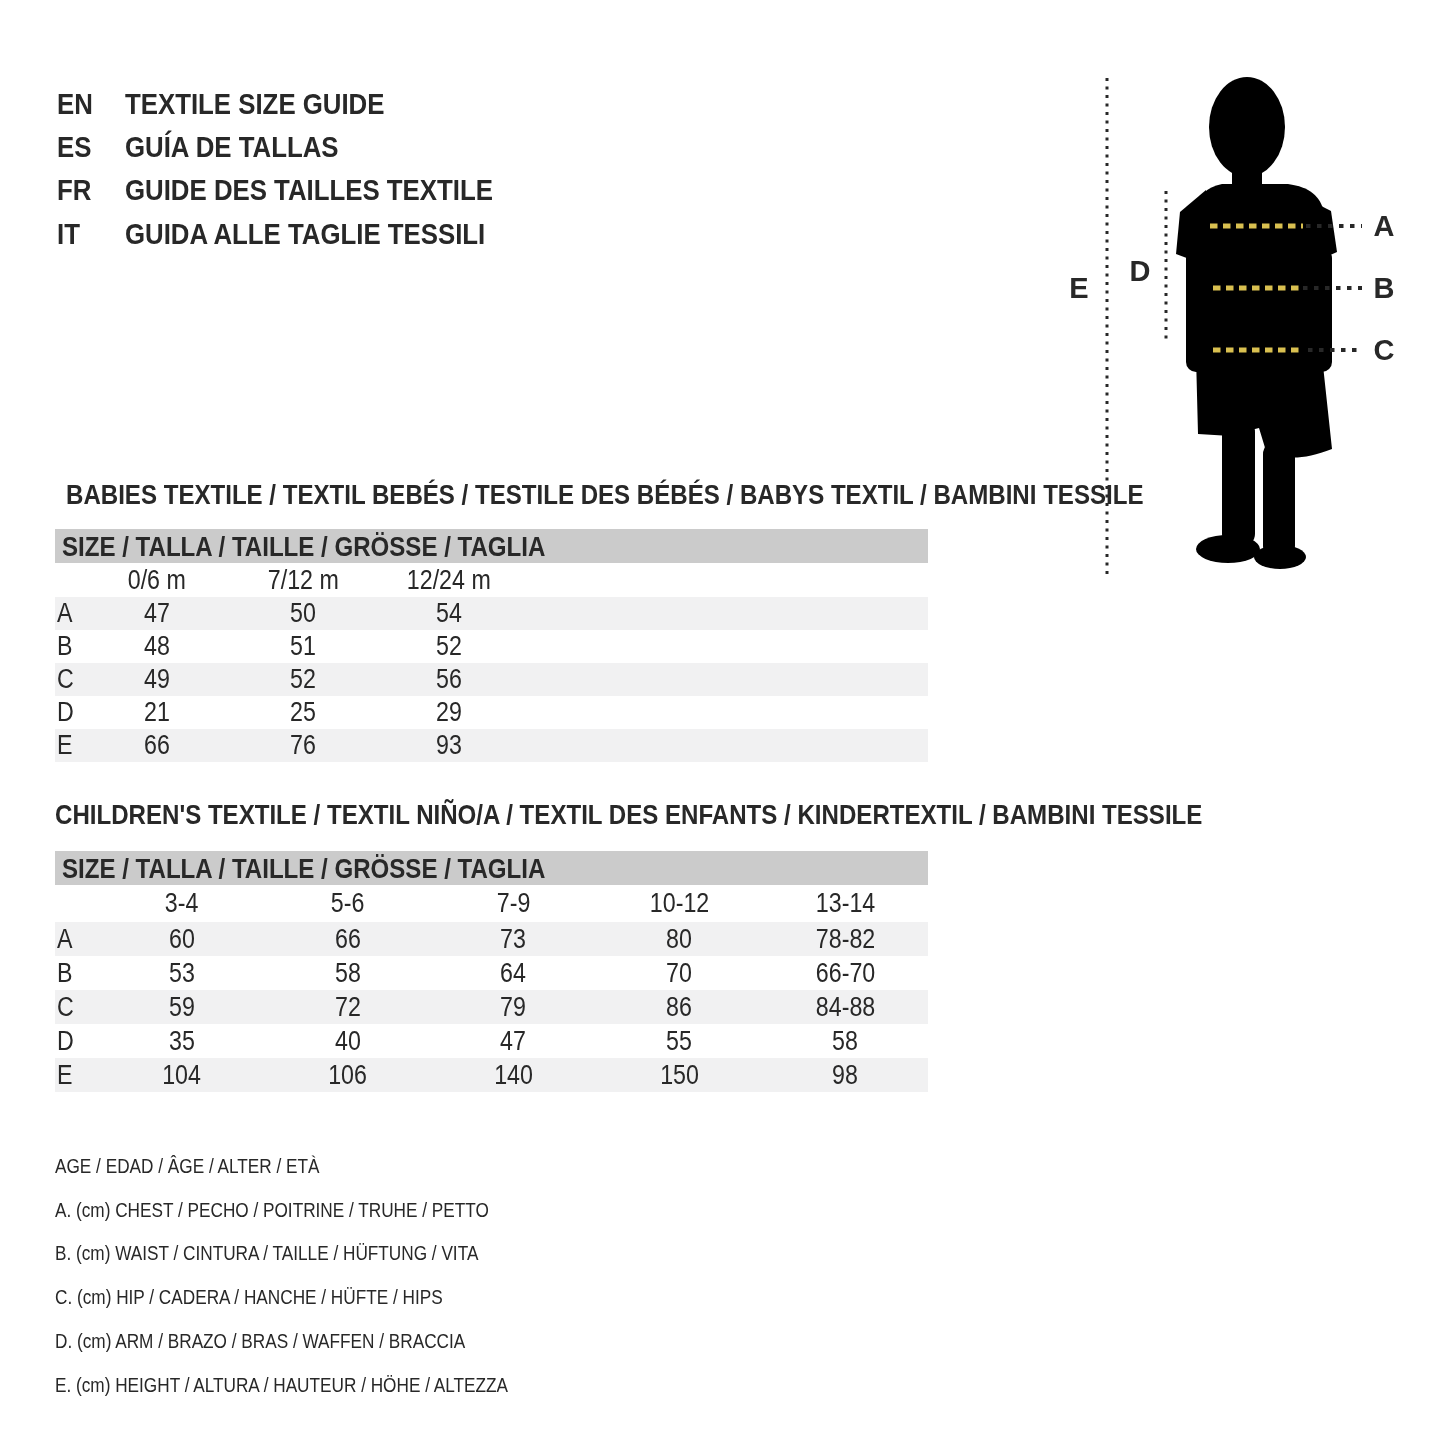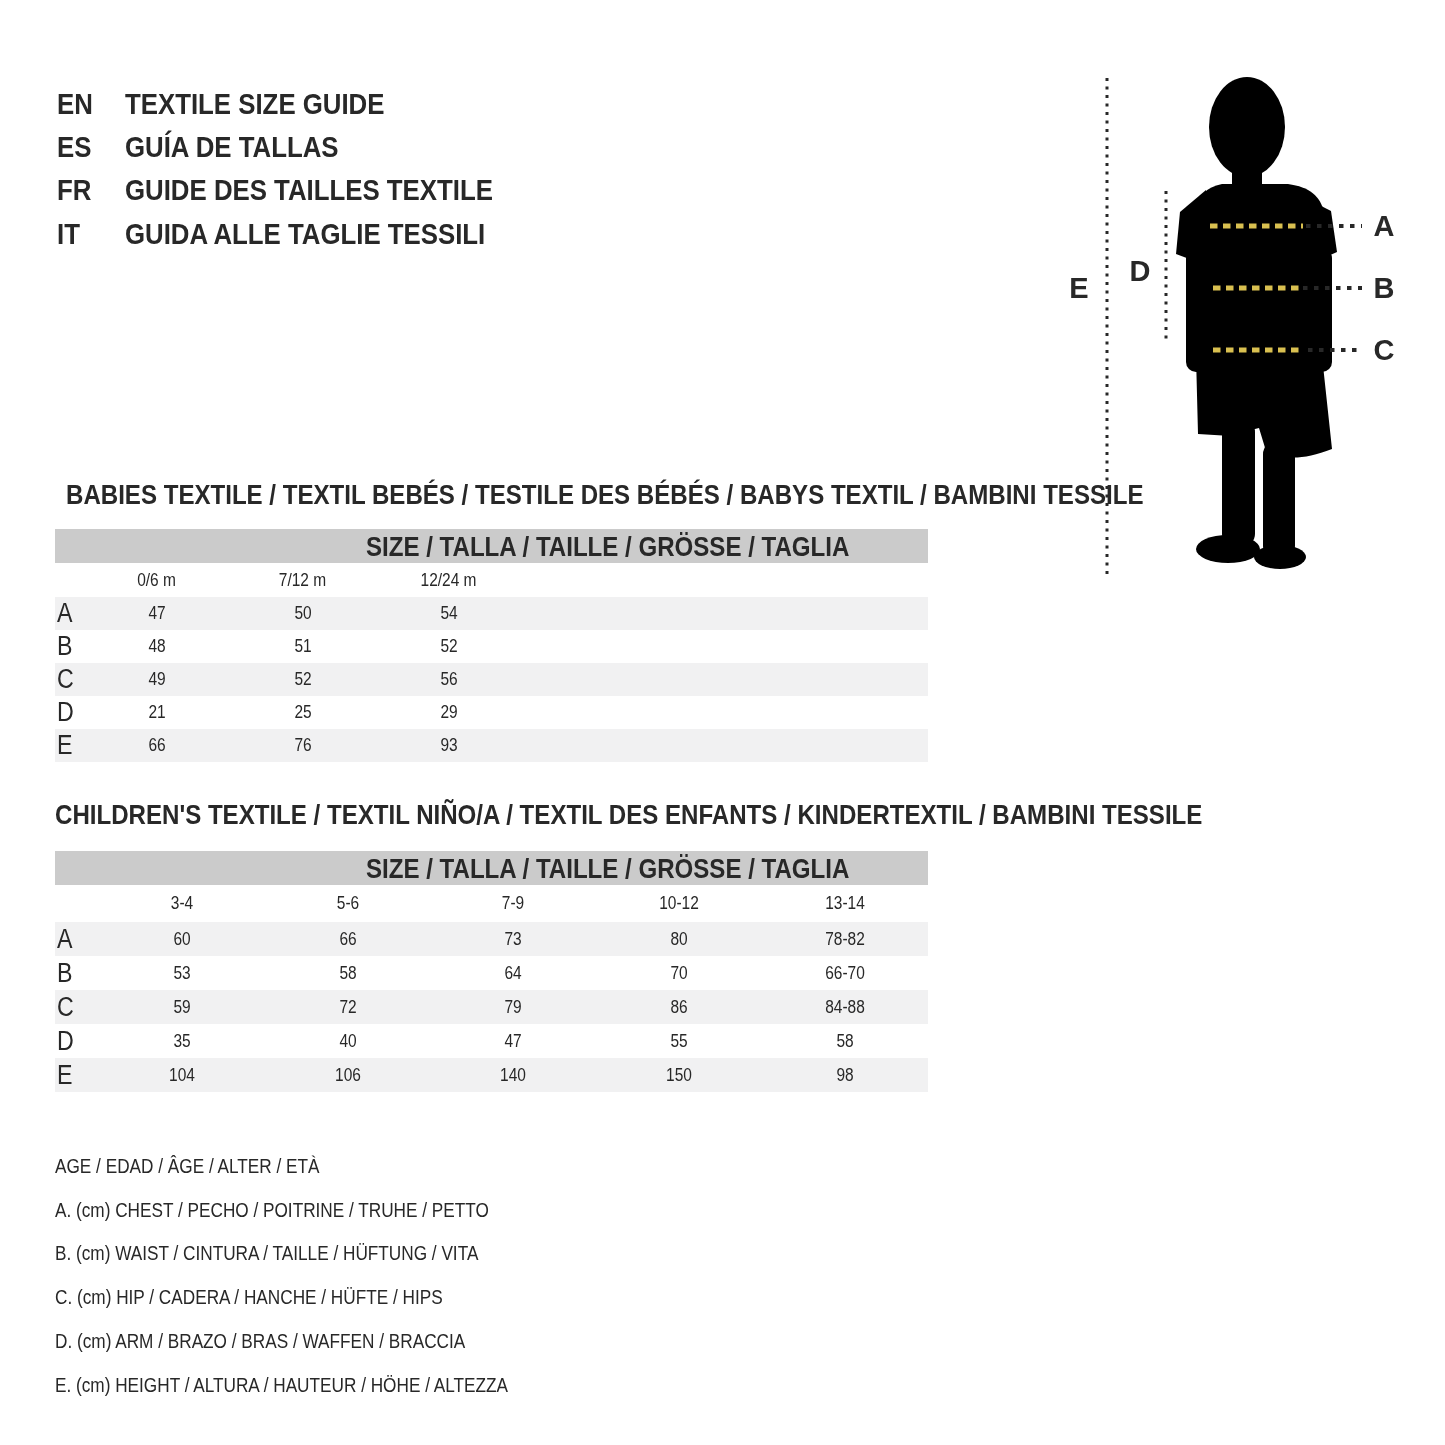--- a/index.html
+++ b/index.html
@@ -17,29 +17,29 @@
   #lang-block { left:57px; top:82px; }
   .lang-row { display:flex; height:43.3px; align-items:center; }
   .lang-code { width:68px; font-size:30px; font-weight:700; }
   .lang-title { font-size:30px; font-weight:700; }
 
   
   .section-title { font-size:28px; font-weight:700; line-height:34px; }
 
   
   .size-table { left:55px; width:873px; }
-  .size-bar { height:34px; background:#cbcbcb; line-height:35px; font-size:28px; font-weight:700; padding-left:7px; box-sizing:border-box;text-align:right; }
+  .size-bar { height:34px; background:#cbcbcb; line-height:35px; font-size:28px; font-weight:700; padding-left:7px; box-sizing:border-box; }
   .b-grid { display:grid; grid-template-columns:29px 146px 146px 146px 1fr; }
   .c-grid { display:grid; grid-template-columns:44px 1fr 1fr 1fr 1fr 1fr; }
   .hdr-row-b { height:34px; }
   .hdr-row-c { height:37px; }
   .data-row-b { height:33px; }
   .data-row-c { height:34px; }
   .shaded { background:#f1f1f2; }
-  .cell { text-align:center; font-size:18px; font-weight:400; display:flex; align-items:center; justify-content:center; }
+  .cell { text-align:center; font-size:27px; font-weight:400; display:flex; align-items:center; justify-content:center; }
   .cell-label { text-align:left; font-size:27px; font-weight:400; display:flex; align-items:center; justify-content:flex-start; padding-left:2px; }
 
   
   #legend { left:55px; top:1134px; }
   .legend-line { height:43.8px; display:flex; align-items:flex-end; font-size:20px; font-weight:400; }
 
   
   #figure-svg { left:1050px; top:55px; }
   .fig-label { font:700 29px "Liberation Sans", sans-serif; fill:#282828; }
 </style>

